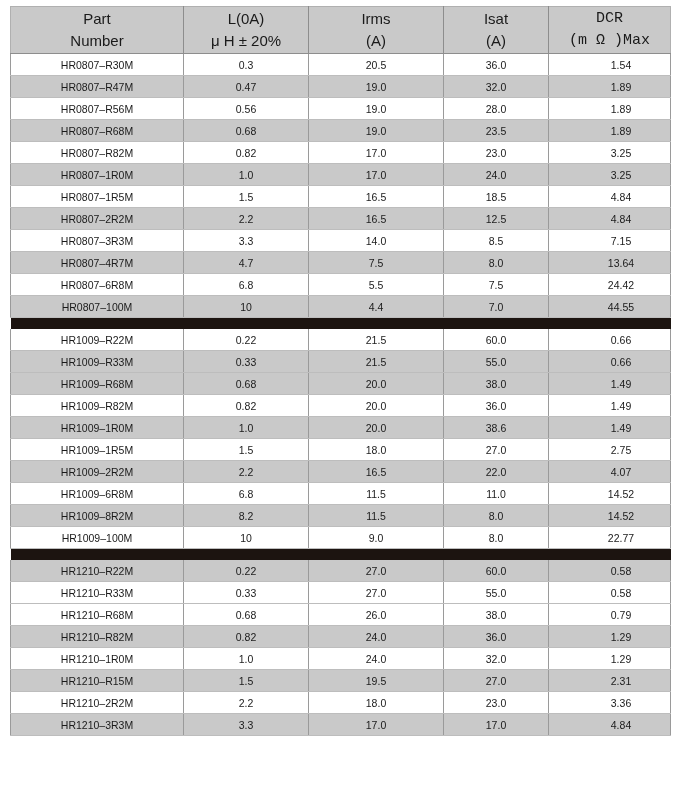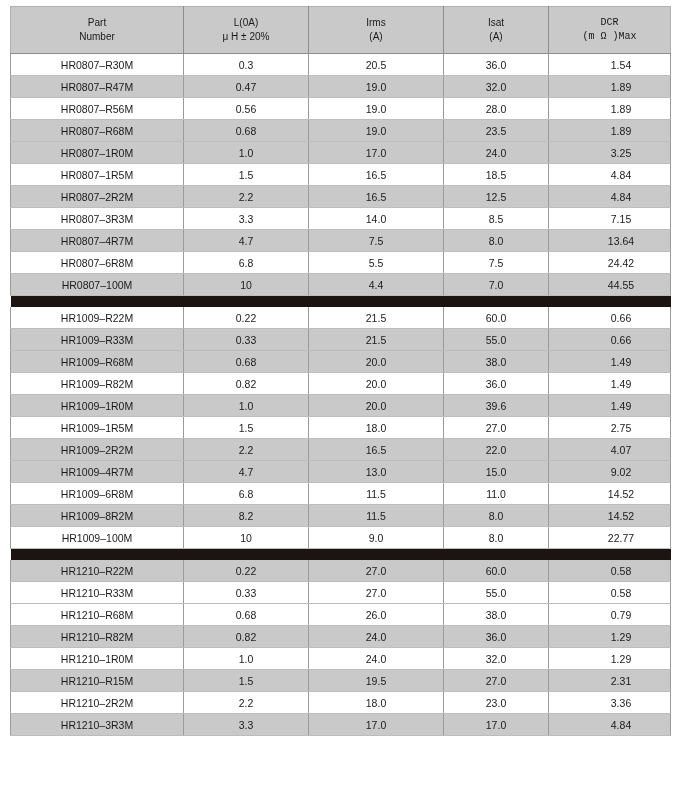--- a/index.html
+++ b/index.html
@@ -31,21 +31,21 @@
   table.spec col.c-part   { width: 173px; }
   table.spec col.c-l      { width: 125px; }
   table.spec col.c-irms   { width: 135px; }
   table.spec col.c-isat   { width: 105px; }
   table.spec col.c-dcr    { width: 122px; }
 
   thead th {
     background: #c9c9c9;
     height: 46px;
     font-weight: normal;
-    font-size: 10px;
+    font-size: 15px;
     line-height: 1.45;
     text-align: center;
     vertical-align: middle;
     border-right: 1px solid #8d8d8d;
     border-top: 1px solid #b0b0b0;
     border-bottom: 1px solid #8d8d8d;
     padding: 0 2px;
     color: #1a1a1a;
   }
   thead th:first-child { border-left: 1px solid #b0b0b0; }
@@ -138,20 +138,27 @@
           <td>28.0</td>
           <td>1.89</td>
         </tr>
         <tr class="row-gray">
           <td>HR0807–R68M</td>
           <td>0.68</td>
           <td>19.0</td>
           <td>23.5</td>
           <td>1.89</td>
         </tr>
+        <tr class="row-white">
+          <td>HR0807–R82M</td>
+          <td>0.82</td>
+          <td>17.0</td>
+          <td>23.0</td>
+          <td>3.25</td>
+        </tr>
         <tr class="row-gray">
           <td>HR0807–1R0M</td>
           <td>1.0</td>
           <td>17.0</td>
           <td>24.0</td>
           <td>3.25</td>
         </tr>
         <tr class="row-white">
           <td>HR0807–1R5M</td>
           <td>1.5</td>
@@ -222,44 +229,37 @@
           <td>HR1009–R82M</td>
           <td>0.82</td>
           <td>20.0</td>
           <td>36.0</td>
           <td>1.49</td>
         </tr>
         <tr class="row-gray">
           <td>HR1009–1R0M</td>
           <td>1.0</td>
           <td>20.0</td>
-          <td>39.6</td>
+          <td>38.6</td>
           <td>1.49</td>
         </tr>
         <tr class="row-white">
           <td>HR1009–1R5M</td>
           <td>1.5</td>
           <td>18.0</td>
           <td>27.0</td>
           <td>2.75</td>
         </tr>
         <tr class="row-gray">
           <td>HR1009–2R2M</td>
           <td>2.2</td>
           <td>16.5</td>
           <td>22.0</td>
           <td>4.07</td>
         </tr>
-        <tr class="row-gray">
-          <td>HR1009–4R7M</td>
-          <td>4.7</td>
-          <td>13.0</td>
-          <td>15.0</td>
-          <td>9.02</td>
-        </tr>
         <tr class="row-white">
           <td>HR1009–6R8M</td>
           <td>6.8</td>
           <td>11.5</td>
           <td>11.0</td>
           <td>14.52</td>
         </tr>
         <tr class="row-gray">
           <td>HR1009–8R2M</td>
           <td>8.2</td>

